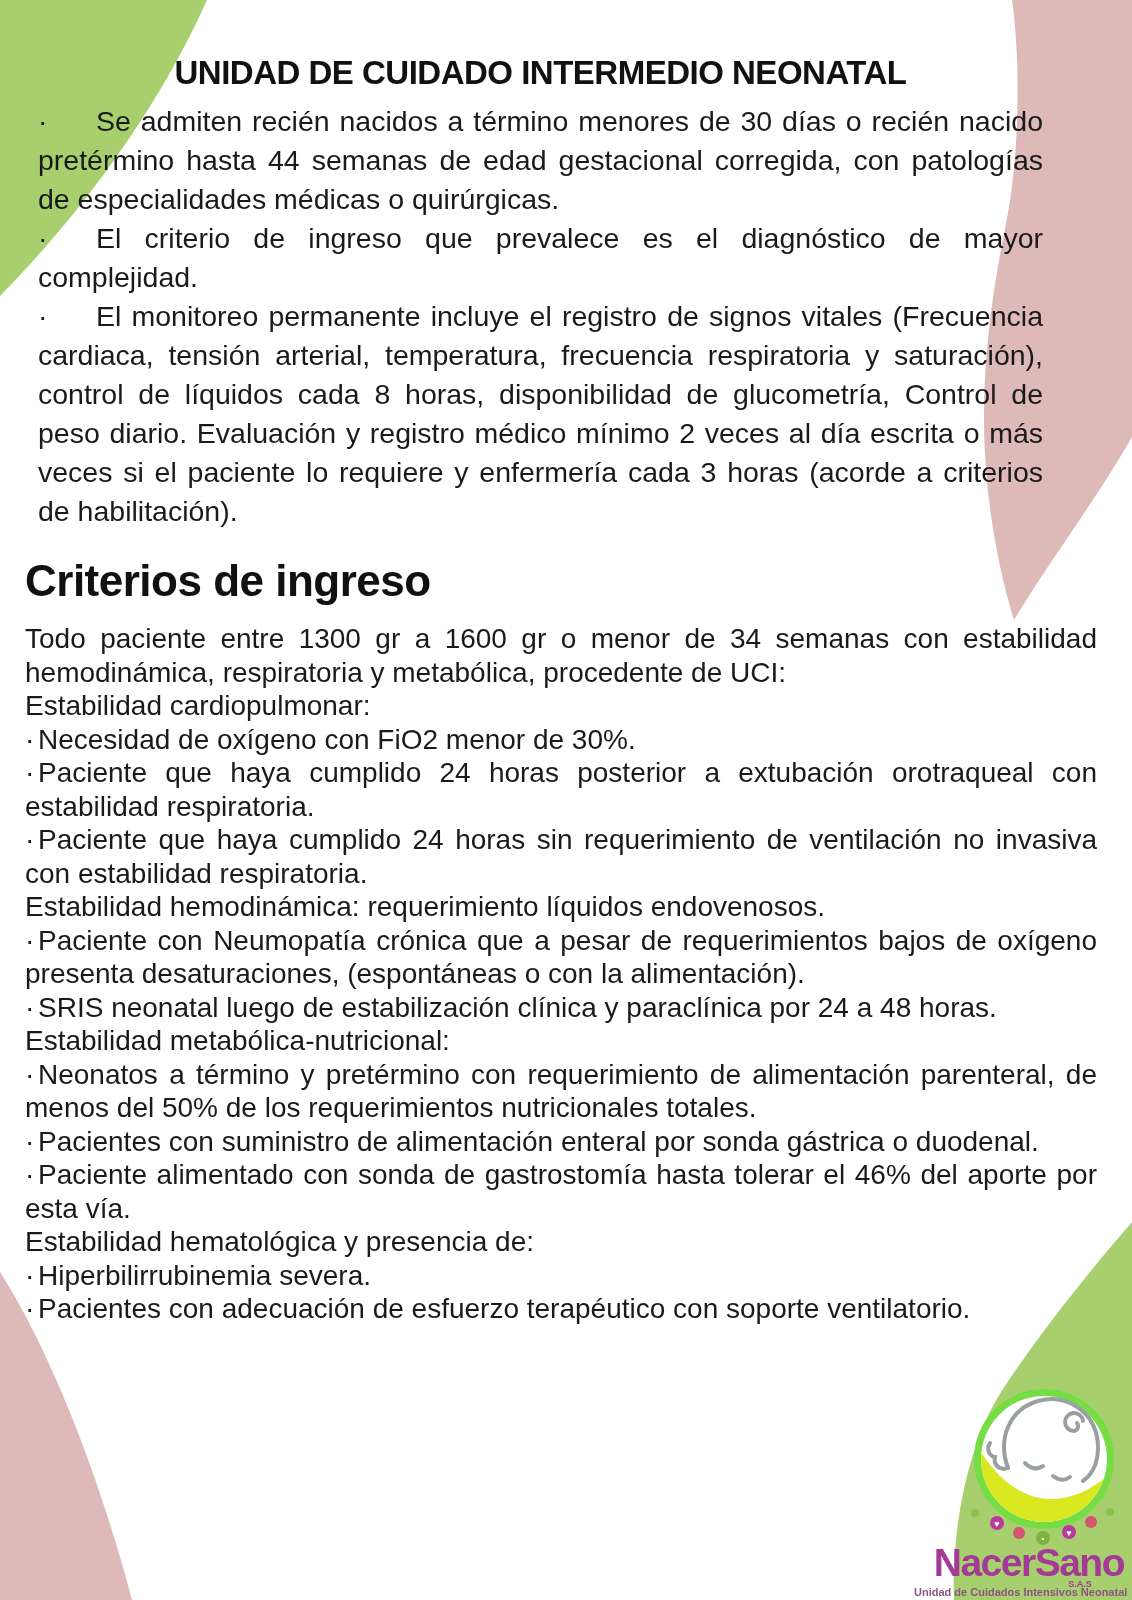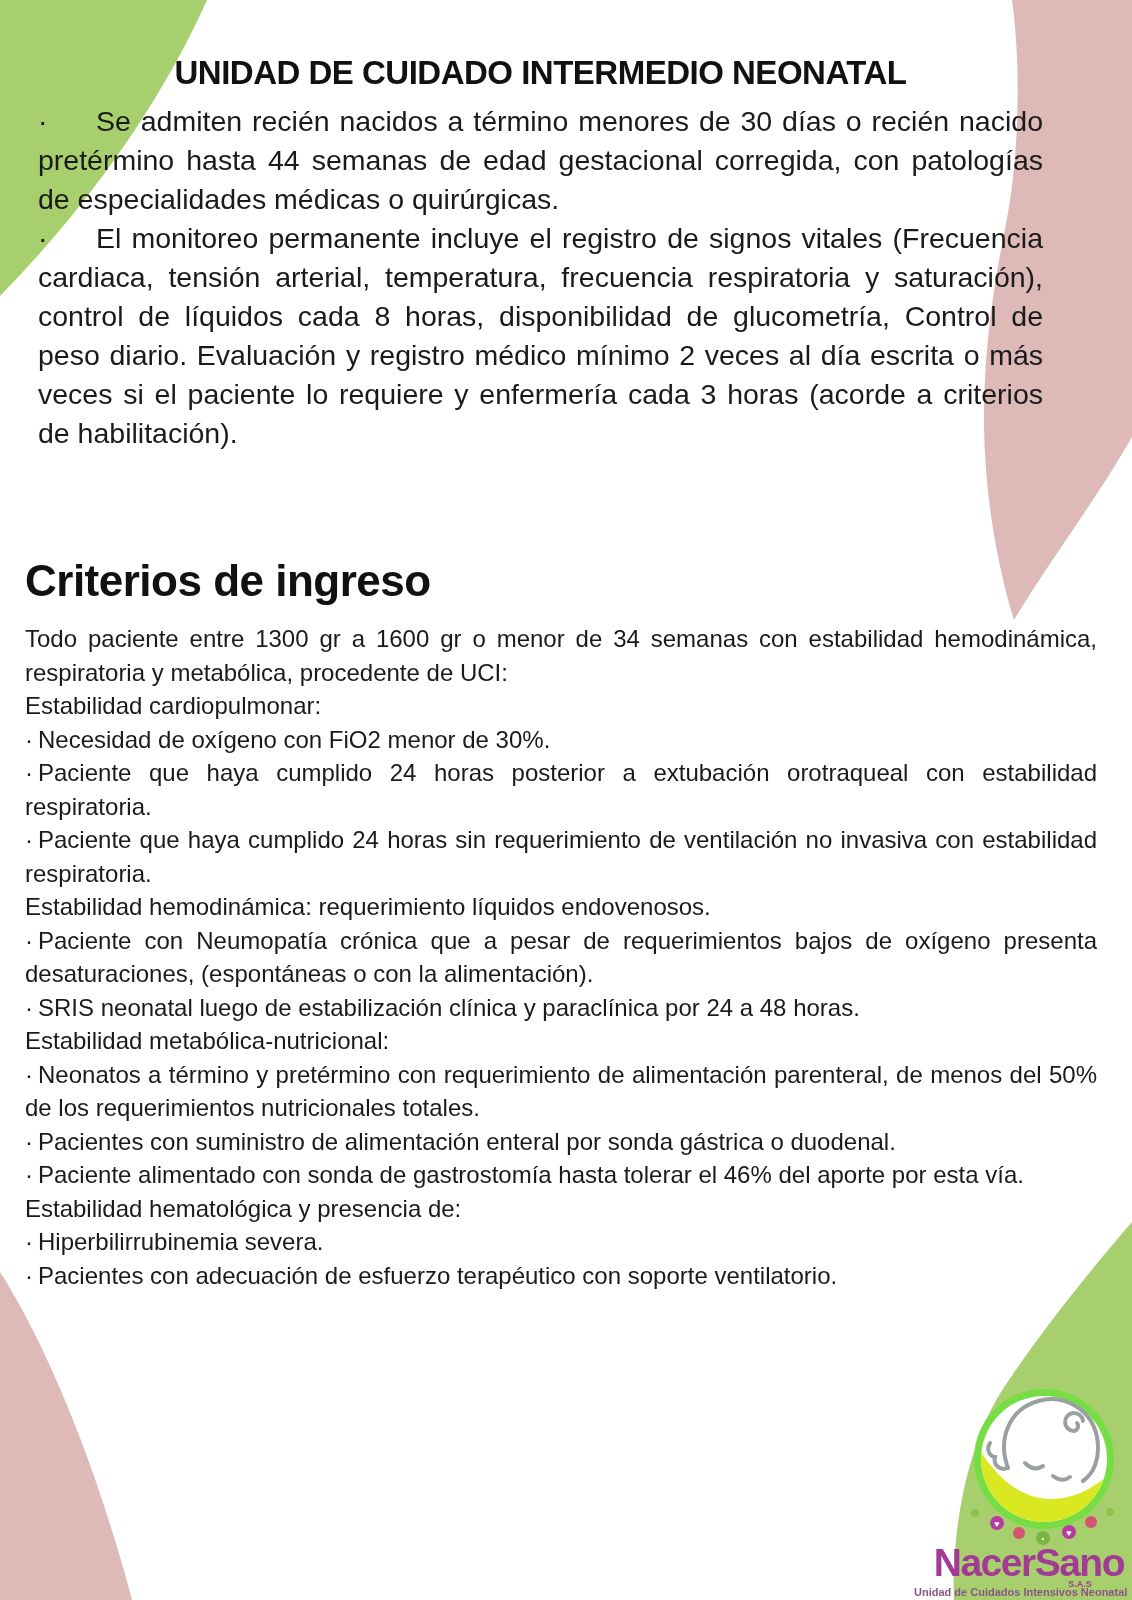--- a/index.html
+++ b/index.html
@@ -24,21 +24,21 @@
     text-align:justify;
   }
   .intro-p .bullet{display:inline-block;width:14px;}
   .intro-p .tab{display:inline-block;width:44px;}
   
   #col2{left:25px;top:556px;width:1072px;}
   .crit-heading{
     font-size:44px;font-weight:bold;text-align:left;
     margin:0 0 16px 0;color:#111;letter-spacing:-0.5px;
   }
-  .crit-p{font-size:24px;line-height:33.5px;margin:0;text-align:justify;}
+  .crit-p{font-size:28px;line-height:33.5px;margin:0;text-align:justify;}
   .crit-p .bullet{display:inline-block;width:13px;}
   
   .brand-name{
     position:absolute;left:918px;top:1541px;width:206px;z-index:2;
     font-size:39px;font-weight:bold;letter-spacing:-1.5px;
     color:#a23a96;text-align:right;white-space:nowrap;
   }
   .brand-suffix{
     position:absolute;left:1040px;top:1579px;width:80px;z-index:2;
     font-size:9px;font-weight:bold;color:#a23a96;text-align:center;
@@ -97,20 +97,23 @@
     </g>
   </svg>
 
   <div id="col1" class="textlayer">
     <h1 class="doc-title">UNIDAD DE CUIDADO INTERMEDIO NEONATAL</h1>
 
     <p class="intro-p">
       <span class="bullet">·</span><span class="tab"></span><span>Se admiten recién nacidos a término menores de 30 días o recién nacido pretérmino hasta 44 semanas de edad gestacional corregida, con patologías de especialidades médicas o quirúrgicas.</span>
     </p>
     <p class="intro-p">
+      <span class="bullet">·</span><span class="tab"></span><span>El criterio de ingreso que prevalece es el diagnóstico de mayor complejidad.</span>
+    </p>
+    <p class="intro-p">
       <span class="bullet">·</span><span class="tab"></span><span>El monitoreo permanente incluye el registro de signos vitales (Frecuencia cardiaca, tensión arterial, temperatura, frecuencia respiratoria y saturación), control de líquidos cada 8 horas, disponibilidad de glucometría, Control de peso diario. Evaluación y registro médico mínimo 2 veces al día escrita o más veces si el paciente lo requiere y enfermería cada 3 horas (acorde a criterios de habilitación).</span>
     </p>
   </div>
 
   <div id="col2" class="textlayer">
     <h2 class="crit-heading">Criterios de ingreso</h2>
 
     <p class="crit-p"><span>Todo paciente entre 1300 gr a 1600 gr o menor de 34 semanas con estabilidad hemodinámica, respiratoria y metabólica, procedente de UCI:</span></p>
     <p class="crit-p"><span>Estabilidad cardiopulmonar:</span></p>
     <p class="crit-p"><span class="bullet">·</span><span>Necesidad de oxígeno con FiO2 menor de 30%.</span></p>

